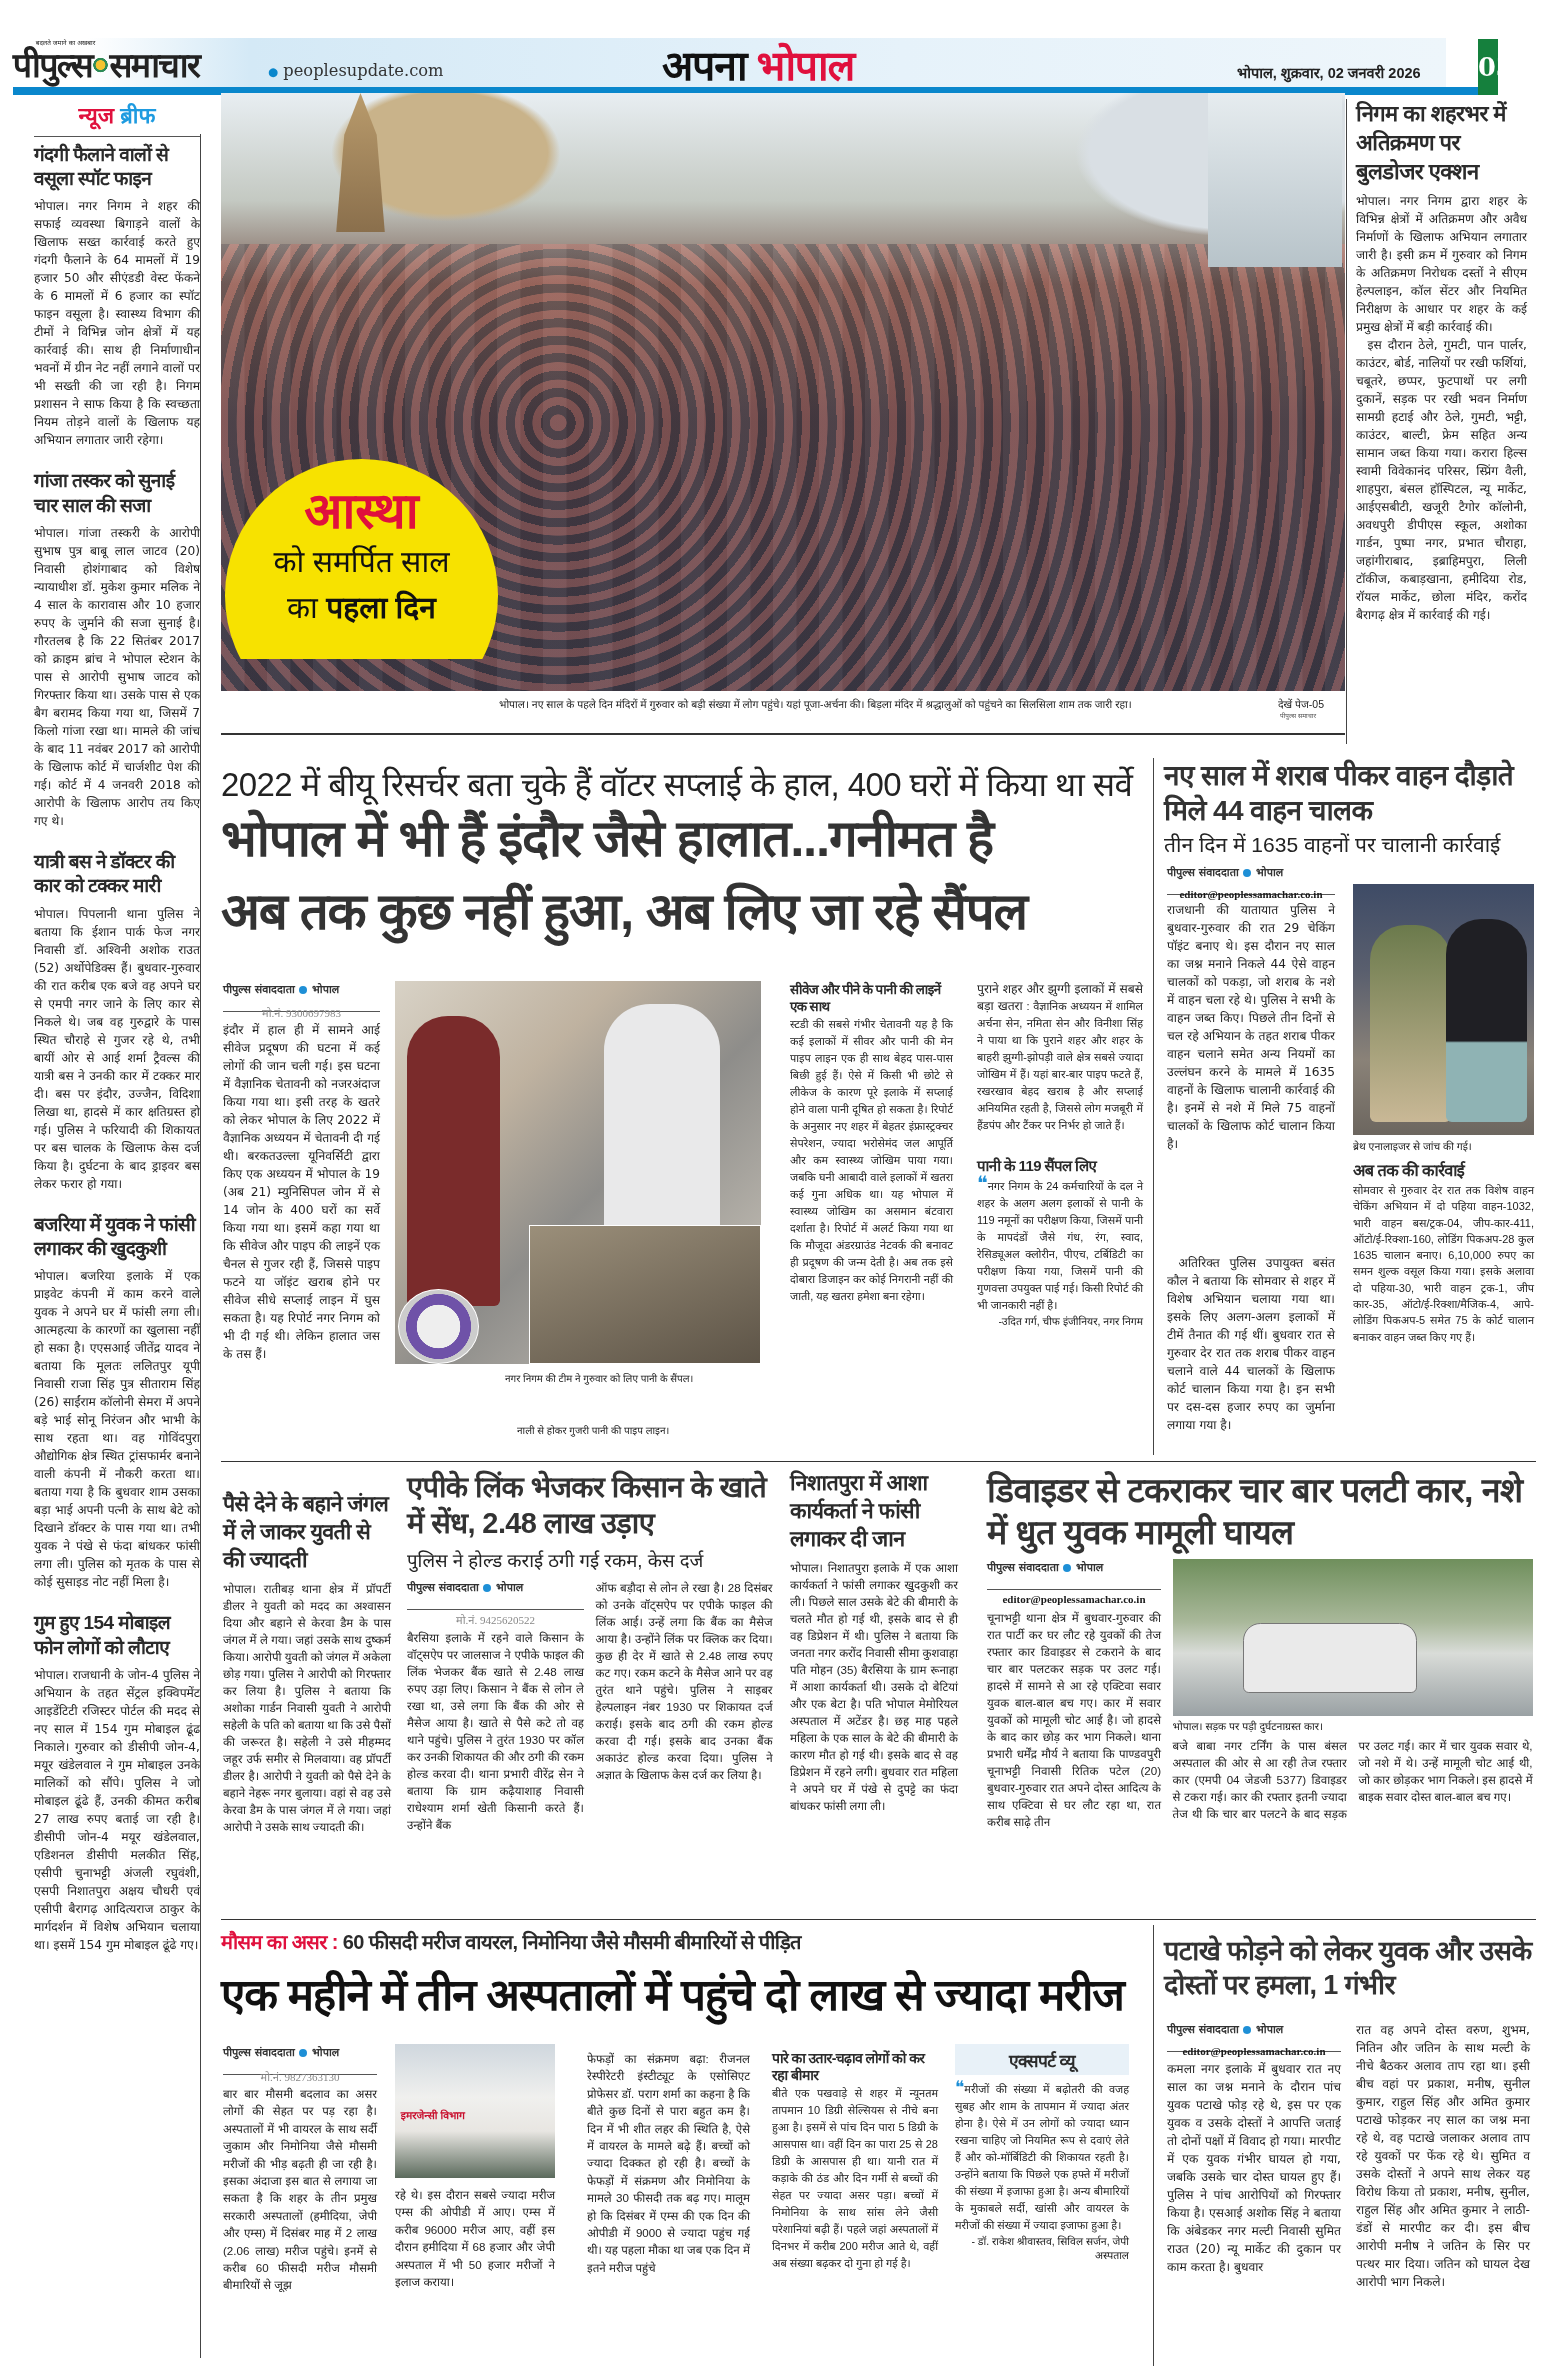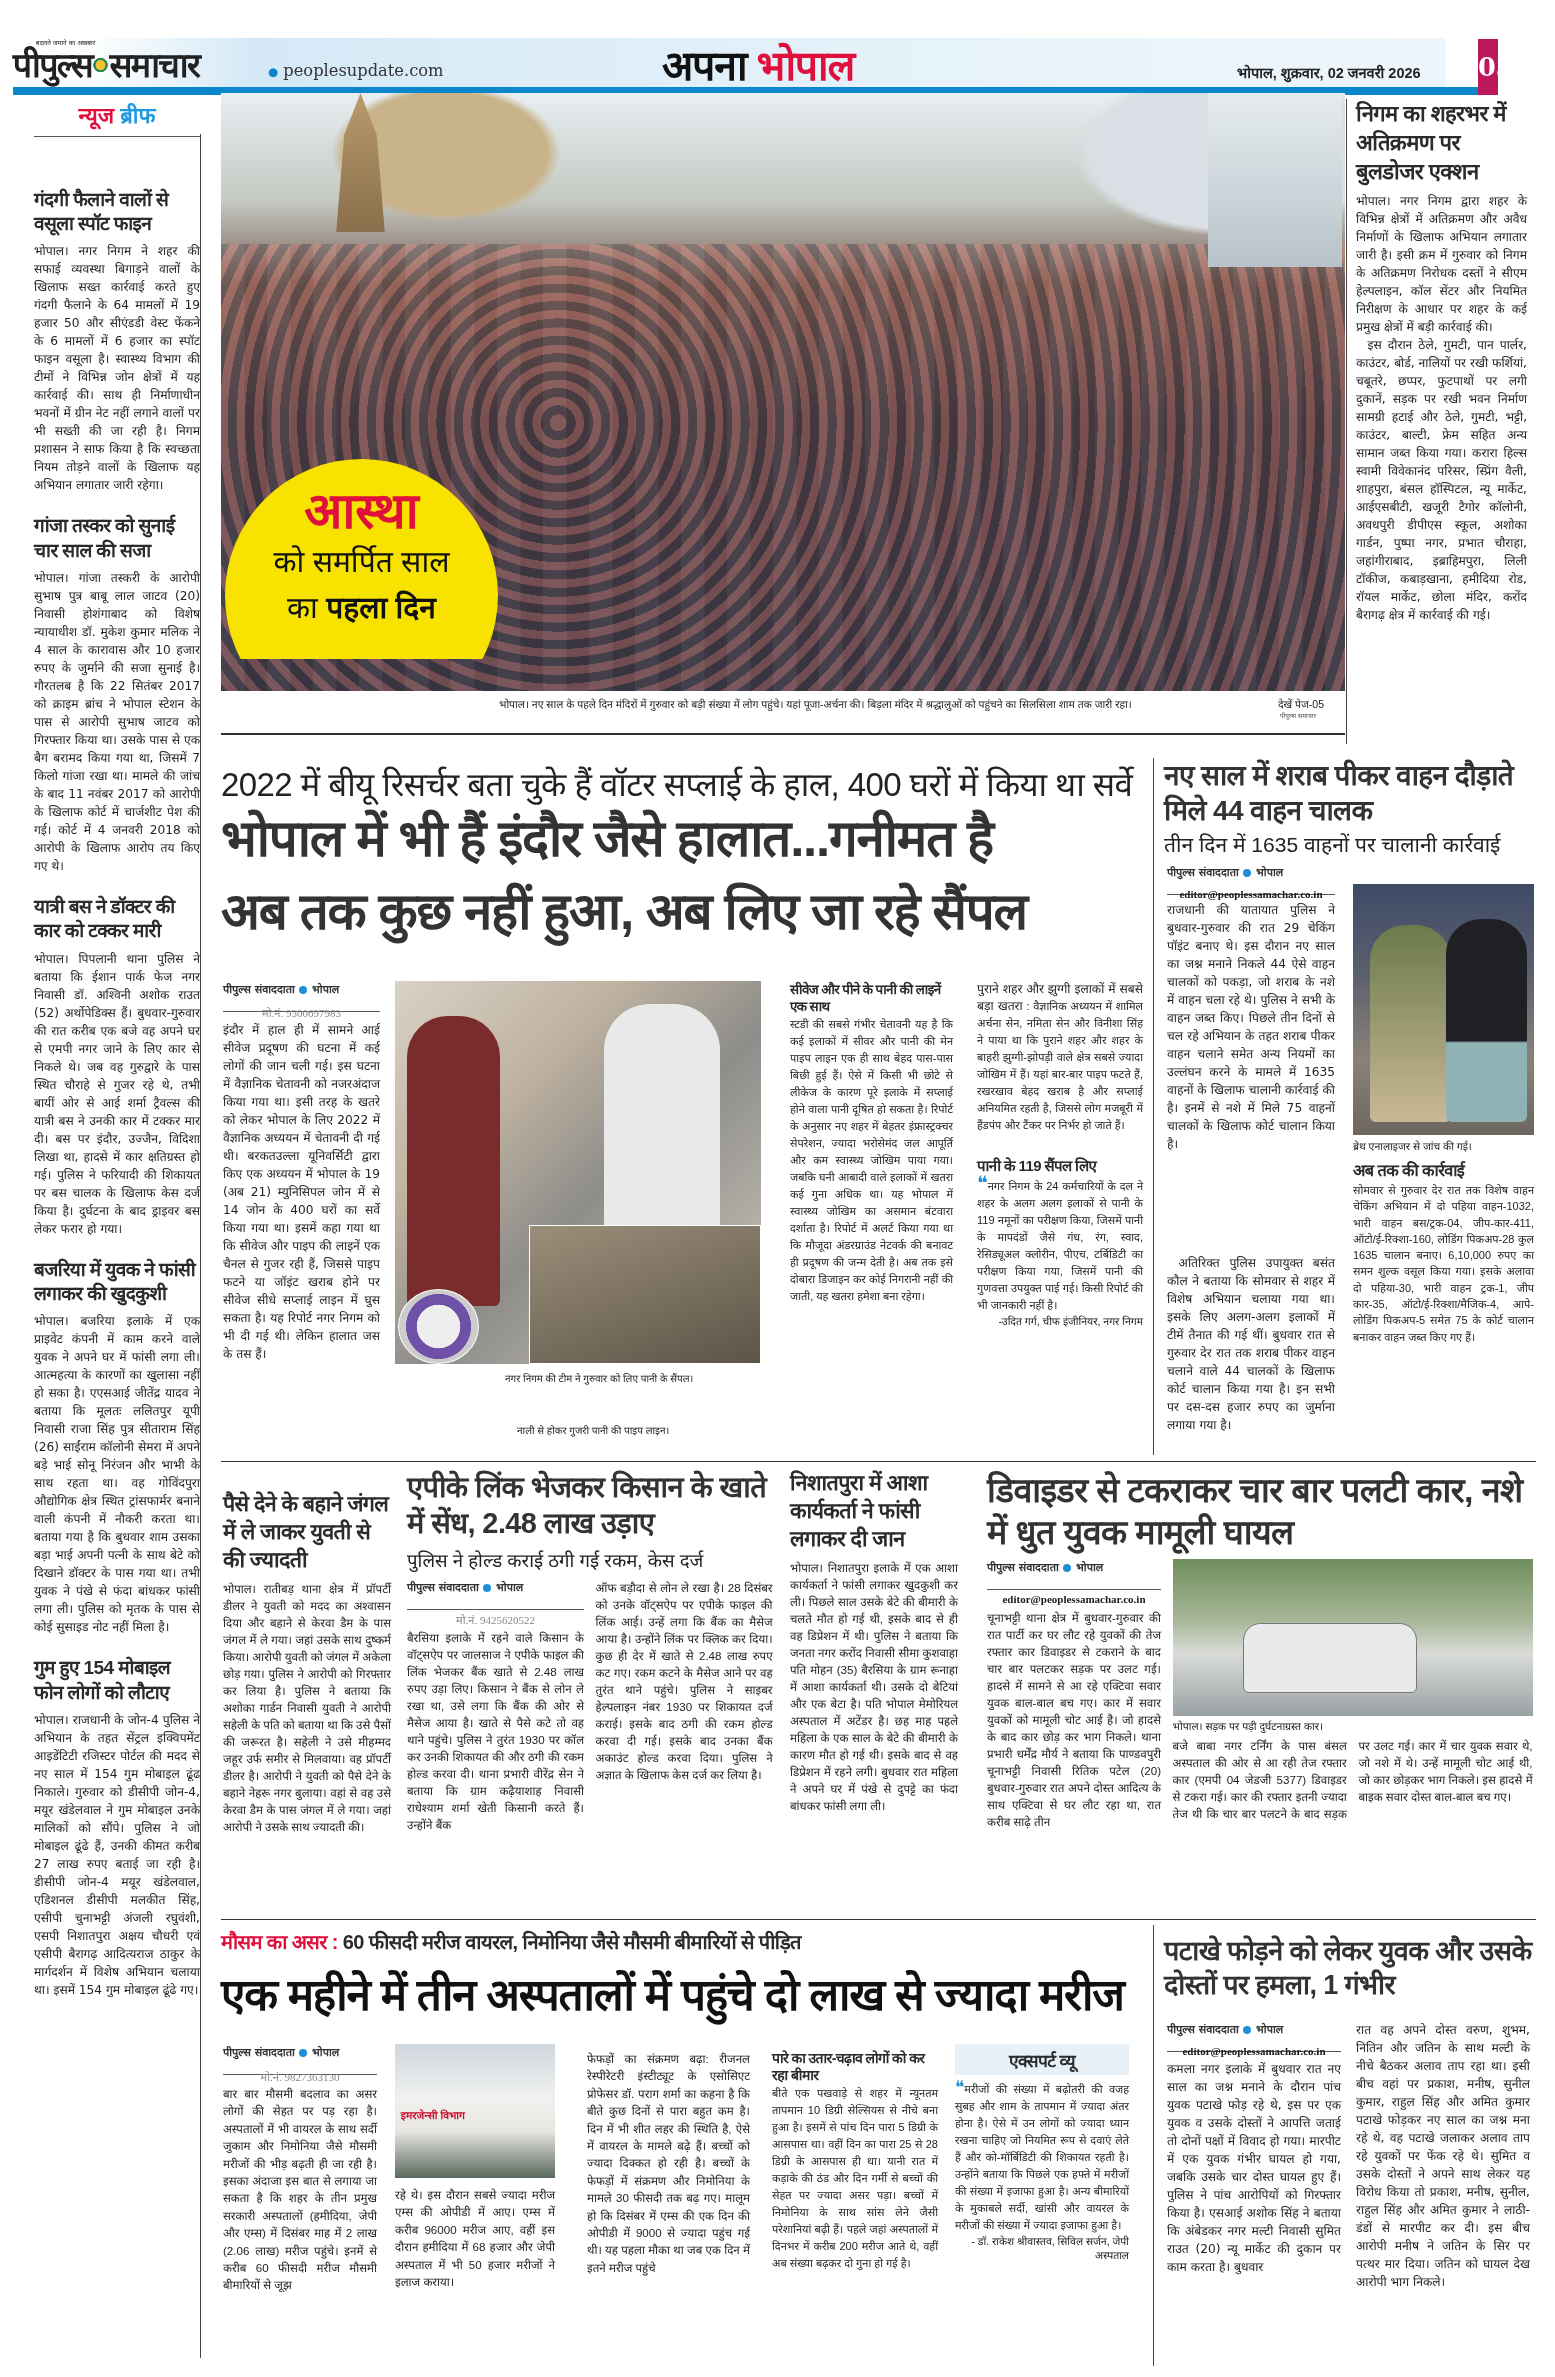--- a/index.html
+++ b/index.html
@@ -33,31 +33,31 @@
   </div>
   <div class="abs serif" style="left:268px;top:45px;font-size:16.3px;color:#333;">
     <span style="color:#0a87cc;font-size:11.6px;">●</span>
     <span>peoplesupdate.com</span>
   </div>
   <div class="abs hl" style="left:662px;top:28px;font-size:41px;line-height:44px;letter-spacing:-1.2px;">
     <span style="color:#111;">अपना</span>
     <span style="color:#e0103d;">भोपाल</span>
   </div>
   <div class="abs hl" style="left:1237px;top:46px;font-size:14.5px;color:#222;letter-spacing:0;">भोपाल, शुक्रवार, 02 जनवरी 2026</div>
-  <div class="abs serif" style="left:1478px;top:23px;width:20.3px;height:56px;background:#be185d;color:#fff;font-size:25.6px;font-weight:bold;text-align:center;line-height:56px;">03</div>
+  <div class="abs serif" style="left:1478px;top:23px;width:20.3px;height:56px;background:#15803d;color:#fff;font-size:25.6px;font-weight:bold;text-align:center;line-height:56px;">03</div>
   <div class="abs" style="left:12.8px;top:71px;width:1465px;height:8.1px;background:#0a87cc;"></div>
 </div>
 
 <div class="abs" style="left:34px;top:99px;width:166px;height:2265px;">
   <div class="hl" style="font-size:22px;text-align:center;margin-bottom:7px;letter-spacing:0;">
     <span style="color:#e0103d;">न्यूज</span>
     <span style="color:#1e9be0;">ब्रीफ</span>
   </div>
   <div style="border-top:1.2px solid #555;padding-top:5.8px;">
-    <article style="margin-bottom:20px;margin-top:45px;">
+    <article style="margin-bottom:20px;">
       <h3 class="hl" style="font-size:19px;line-height:24.4px;margin-bottom:5.8px;">गंदगी फैलाने वालों से वसूला स्पॉट फाइन</h3>
       <p class="body"><b>भोपाल।</b> <span>नगर निगम ने शहर की सफाई व्यवस्था बिगाड़ने वालों के खिलाफ सख्त कार्रवाई करते हुए गंदगी फैलाने के 64 मामलों में 19 हजार 50 और सीएंडडी वेस्ट फेंकने के 6 मामलों में 6 हजार का स्पॉट फाइन वसूला है। स्वास्थ्य विभाग की टीमों ने विभिन्न जोन क्षेत्रों में यह कार्रवाई की। साथ ही निर्माणाधीन भवनों में ग्रीन नेट नहीं लगाने वालों पर भी सख्ती की जा रही है। निगम प्रशासन ने साफ किया है कि स्वच्छता नियम तोड़ने वालों के खिलाफ यह अभियान लगातार जारी रहेगा।</span></p>
     </article>
     <article style="margin-bottom:20px;">
       <h3 class="hl" style="font-size:19px;line-height:24.4px;margin-bottom:5.8px;">गांजा तस्कर को सुनाई चार साल की सजा</h3>
       <p class="body"><b>भोपाल।</b> <span>गांजा तस्करी के आरोपी सुभाष पुत्र बाबू लाल जाटव (20) निवासी होशंगाबाद को विशेष न्यायाधीश डॉ. मुकेश कुमार मलिक ने 4 साल के कारावास और 10 हजार रुपए के जुर्माने की सजा सुनाई है। गौरतलब है कि 22 सितंबर 2017 को क्राइम ब्रांच ने भोपाल स्टेशन के पास से आरोपी सुभाष जाटव को गिरफ्तार किया था। उसके पास से एक बैग बरामद किया गया था, जिसमें 7 किलो गांजा रखा था। मामले की जांच के बाद 11 नवंबर 2017 को आरोपी के खिलाफ कोर्ट में चार्जशीट पेश की गई। कोर्ट में 4 जनवरी 2018 को आरोपी के खिलाफ आरोप तय किए गए थे।</span></p>
     </article>
     <article style="margin-bottom:20px;">
       <h3 class="hl" style="font-size:19px;line-height:24.4px;margin-bottom:5.8px;">यात्री बस ने डॉक्टर की कार को टक्कर मारी</h3>
       <p class="body"><b>भोपाल।</b> <span>पिपलानी थाना पुलिस ने बताया कि ईशान पार्क फेज नगर निवासी डॉ. अश्विनी अशोक राउत (52) अर्थोपेडिक्स हैं। बुधवार-गुरुवार की रात करीब एक बजे वह अपने घर से एमपी नगर जाने के लिए कार से निकले थे। जब वह गुरुद्वारे के पास स्थित चौराहे से गुजर रहे थे, तभी बायीं ओर से आई शर्मा ट्रैवल्स की यात्री बस ने उनकी कार में टक्कर मार दी। बस पर इंदौर, उज्जैन, विदिशा लिखा था, हादसे में कार क्षतिग्रस्त हो गई। पुलिस ने फरियादी की शिकायत पर बस चालक के खिलाफ केस दर्ज किया है। दुर्घटना के बाद ड्राइवर बस लेकर फरार हो गया।</span></p>

